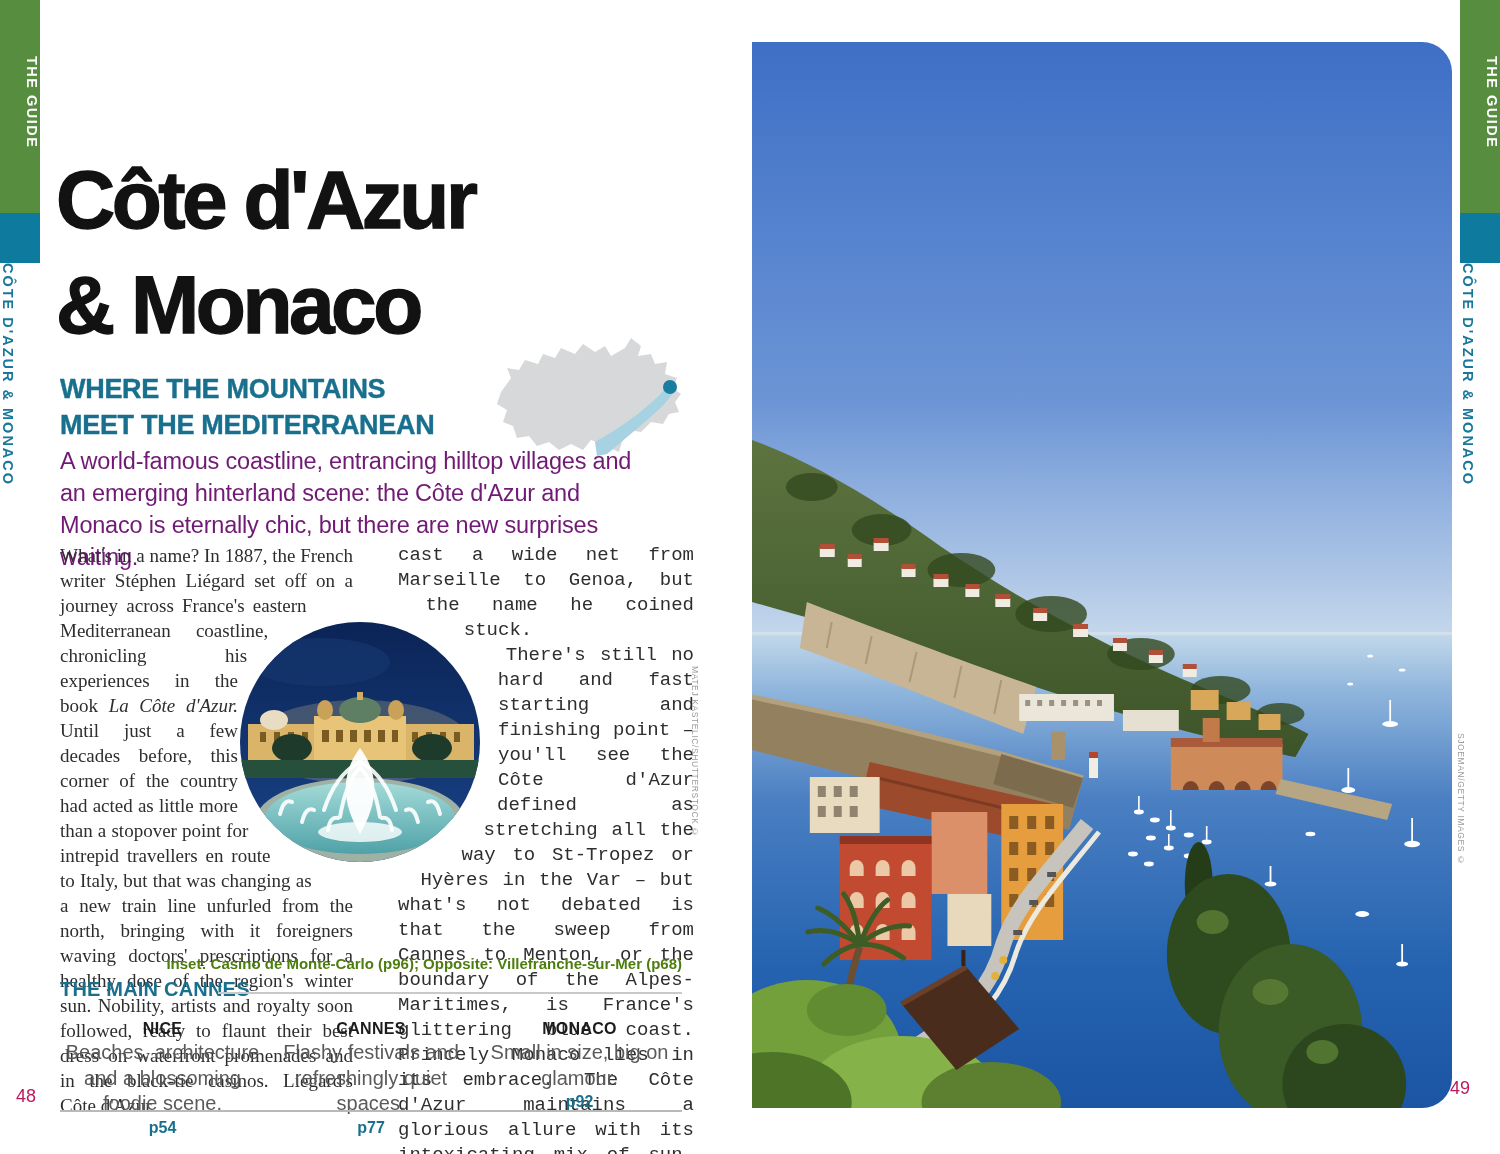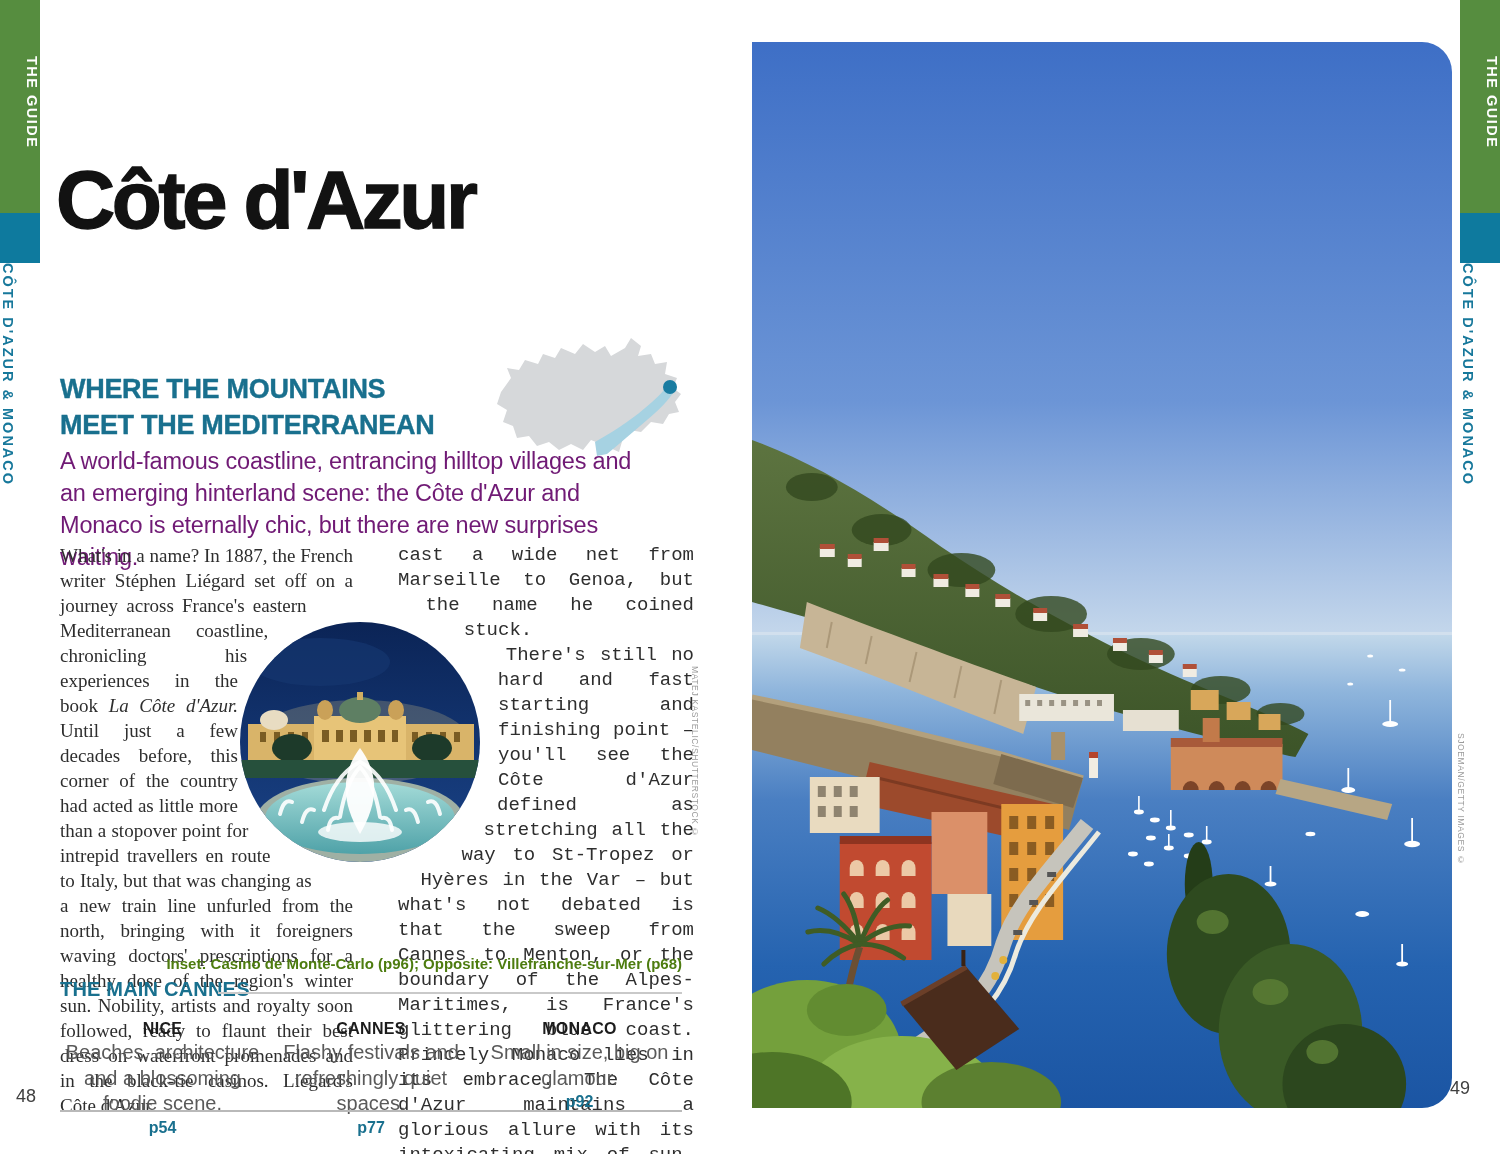--- a/index.html
+++ b/index.html
@@ -46,21 +46,21 @@
   
   .caption{left:60px;top:955px;width:622px;text-align:right;font-weight:bold;font-size:15px;color:#4d7c0f;}
   .areas-head{left:60px;top:978px;color:#19708e;font-weight:bold;font-size:20px;letter-spacing:0.2px;}
   .head-rule{left:218px;top:992px;width:464px;height:2px;background:#c9c9c9;}
   .areas{left:60px;top:1020px;width:622px;display:flex;justify-content:space-between;}
   .area{width:205px;text-align:center;}
   .area .name{font-weight:bold;font-size:16px;color:#1c1c1c;letter-spacing:0.3px;}
   .area .desc{font-size:20px;color:#5a5a5a;line-height:1.28;margin-top:2px;}
   .area .pref{font-weight:bold;font-size:16px;color:#19708e;margin-top:2px;}
   .bottom-rule{left:60px;top:1110px;width:622px;height:1.5px;background:#b9b9b9;}
-  .pgnum{font-size:18px;color:#404040;}
+  .pgnum{font-size:18px;color:#be185d;}
   .pg-left{left:16px;top:1086px;}
   .pg-right{left:1450px;top:1078px;}
 
   
   .photo{left:752px;top:42px;width:700px;height:1066px;border-radius:0 30px 30px 0;overflow:hidden;}
   .photo svg,.circle-photo svg,.map svg{display:block;}
   .map{left:483px;top:330px;width:215px;height:135px;}
 </style>
 </head>
 <body>
@@ -78,20 +78,21 @@
 <div class="rail-band rail-right band-teal"></div>
 <div class="guide-label rail-right">
   <span class="vert">THE GUIDE</span>
 </div>
 <div class="section-label rail-right">
   <span class="vert">CÔTE D'AZUR &amp; MONACO</span>
 </div>
 
 <div class="abs title">
   <div>Côte d'Azur</div>
+  <div>&amp; Monaco</div>
 </div>
 
 <div class="abs map">
   <svg width="215" height="135" viewBox="0 0 215 135">
     <path fill="#d6d8da" d="M18,62 L28,48 L24,38 L36,40 L42,30 L55,34 L60,24 L72,28 L78,18 L92,24 L100,14 L112,22 L122,16 L128,26 L142,18 L148,8 L158,16 L155,26 L168,24 L172,34 L184,32 L182,44 L194,48 L190,58 L198,64 L192,72 L196,82 L186,84 L180,94 L168,92 L158,102 L146,100 L140,108 L136,122 L127,118 L118,114 L108,110 L100,120 L88,114 L76,120 L66,112 L54,116 L46,106 L34,108 L30,96 L20,92 L24,80 L14,74 Z"></path>
     <path fill="#a6d2e2" d="M112,112 C126,104 146,92 162,78 C172,70 180,62 184,56 L192,60 C186,70 176,80 164,90 C150,102 136,114 124,124 L114,126 Z"></path>
     <circle cx="187" cy="57" r="7" fill="#197ca1"></circle>
   </svg>
 </div>
 

